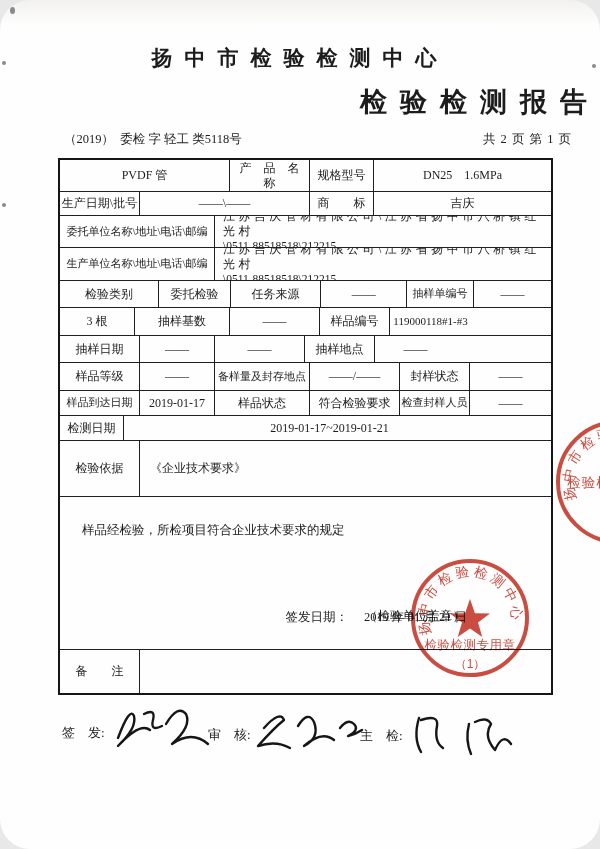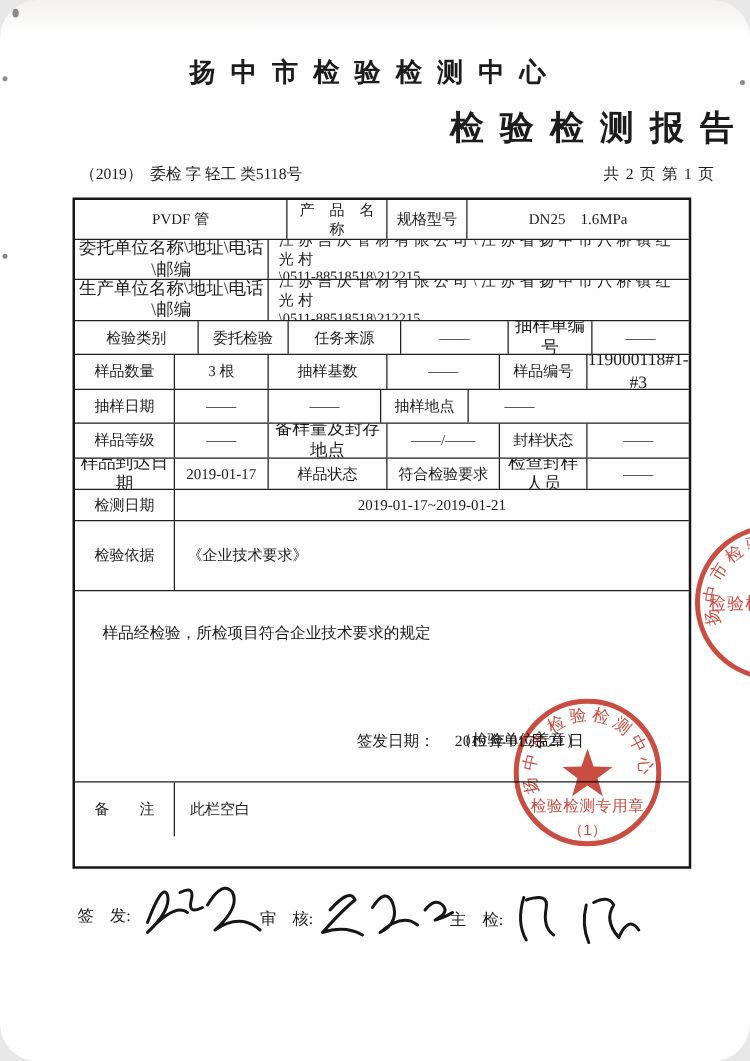--- a/index.html
+++ b/index.html
@@ -16,21 +16,21 @@
   .page-info{position:absolute;top:131px;right:28px;font-size:12.5px;letter-spacing:1px;}
 
   .report-table{position:absolute;left:58px;top:158px;width:495px;height:537px;
                 border:2px solid #161616;box-sizing:border-box;background:transparent;}
   .trow{display:flex;border-bottom:1px solid #1f1f1f;box-sizing:border-box;}
   .trow.last{border-bottom:none;}
   .cell{border-right:1px solid #1f1f1f;box-sizing:border-box;display:flex;
         align-items:center;justify-content:center;font-size:12px;line-height:1.25;
         white-space:pre-wrap;text-align:center;overflow:hidden;}
   .cell.lastc{border-right:none;}
-  .cell.small{font-size:14px;}
+  .cell.small{font-size:11px;}
   .cell.addr{flex-direction:column;align-items:flex-start;justify-content:center;
              text-align:left;padding-left:8px;}
   .addr-l1{letter-spacing:3.5px;font-size:12px;}
   .addr-l2{letter-spacing:0;font-size:11.5px;}
   .cell.leftpad{justify-content:flex-start;text-align:left;padding-left:10px;}
   .concl{position:relative;display:block;font-family:Liberation Serif, serif;}
   .concl-text{position:absolute;left:22px;top:26px;font-size:12.5px;}
   .seal-note{position:absolute;right:6px;top:112px;font-size:12.5px;}
   .issue-line{position:absolute;right:4px;bottom:8px;font-size:12.5px;white-space:pre-wrap;}
   .issue-date{margin-left:16px;}
@@ -62,20 +62,26 @@
 
   <div class="report-table">
 
     <div class="trow" style="height:32px">
       <div class="cell" style="width:170px">PVDF 管</div>
       <div class="cell" style="width:80px">产　品　名　称</div>
       <div class="cell" style="width:64px">规格型号</div>
       <div class="cell lastc" style="width:177px">DN25    1.6MPa</div>
     </div>
 
+    <div class="trow" style="height:24px">
+      <div class="cell" style="width:80px">生产日期\批号</div>
+      <div class="cell" style="width:170px">——\——</div>
+      <div class="cell" style="width:64px">商　　标</div>
+      <div class="cell lastc" style="width:177px">吉庆</div>
+    </div>
 
     <div class="trow" style="height:32px">
       <div class="cell small" style="width:155px">委托单位名称\地址\电话\邮编</div>
       <div class="cell addr lastc" style="width:336px">
         <span class="addr-l1">江苏吉庆管材有限公司\江苏省扬中市八桥镇红光村</span>
         <span class="addr-l2">\0511-88518518\212215</span>
       </div>
     </div>
 
     <div class="trow" style="height:33px">
@@ -89,21 +95,20 @@
     <div class="trow" style="height:27px">
       <div class="cell" style="width:104px">检验类别</div>
       <div class="cell" style="width:75px">委托检验</div>
       <div class="cell" style="width:95px">任务来源</div>
       <div class="cell" style="width:90px">——</div>
       <div class="cell small" style="width:70px">抽样单编号</div>
       <div class="cell lastc" style="width:81px">——</div>
     </div>
 
     <div class="trow" style="height:28px">
-      <div class="cell" style="width:80px">样品数量</div>
       <div class="cell" style="width:75px">3 根</div>
       <div class="cell" style="width:95px">抽样基数</div>
       <div class="cell" style="width:90px">——</div>
       <div class="cell" style="width:70px">样品编号</div>
       <div class="cell small lastc" style="width:81px">119000118#1-#3</div>
     </div>
 
     <div class="trow" style="height:27px">
       <div class="cell" style="width:80px">抽样日期</div>
       <div class="cell" style="width:75px">——</div>
@@ -124,42 +129,41 @@
     <div class="trow" style="height:25px">
       <div class="cell small" style="width:80px">样品到达日期</div>
       <div class="cell" style="width:75px">2019-01-17</div>
       <div class="cell" style="width:95px">样品状态</div>
       <div class="cell" style="width:90px">符合检验要求</div>
       <div class="cell small" style="width:70px">检查封样人员</div>
       <div class="cell lastc" style="width:81px">——</div>
     </div>
 
     <div class="trow" style="height:25px">
-      <div class="cell" style="width:80px">检测日期</div>
+      <div class="cell" style="width:64px">检测日期</div>
       <div class="cell lastc" style="width:411px">2019-01-17~2019-01-21</div>
     </div>
 
     <div class="trow" style="height:56px">
       <div class="cell" style="width:80px">检验依据</div>
       <div class="cell leftpad lastc" style="width:411px">《企业技术要求》</div>
     </div>
 
     <div class="trow" style="height:153px">
       <div class="cell concl lastc" style="width:411px">
         <div class="concl-text">样品经检验，所检项目符合企业技术要求的规定</div>
         <div class="seal-note">（检验单位盖章）</div>
         <div class="issue-line">
           <span>签发日期：</span><span class="issue-date">2019 年 01 月 21 日</span>
         </div>
       </div>
     </div>
 
     <div class="trow last" style="height:43px">
       <div class="cell" style="width:80px">备　　注</div>
-      <div class="cell leftpad lastc" style="width:411px;padding-left:12px">此栏空白</div>
     </div>
   </div>
 
   <div class="sig-label" style="left:62px;top:724px;">签　发:</div>
   <svg class="sig-svg" style="left:106px;top:700px;" width="110" height="60" viewBox="0 0 110 60" aria-label="张轶">
     <path d="M12 38 Q24 6 28 16 Q31 28 12 46 Q34 22 44 30"></path>
     <path d="M38 14 Q50 8 47 20 Q44 32 56 26"></path>
     <path d="M60 24 Q72 4 80 14 Q86 26 66 44 Q86 30 102 44"></path>
   </svg>
 

